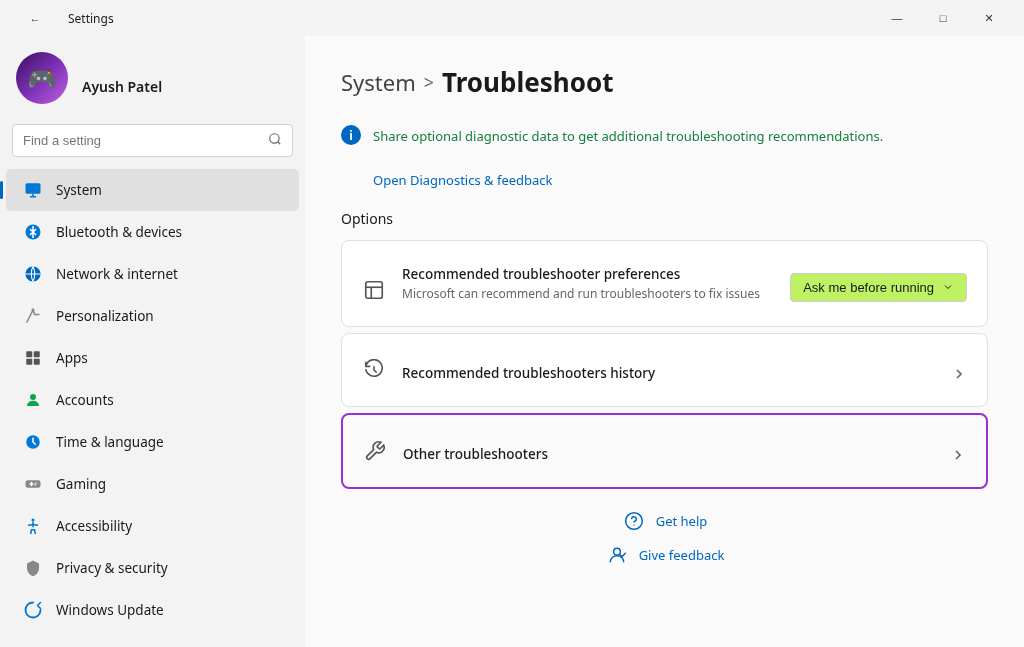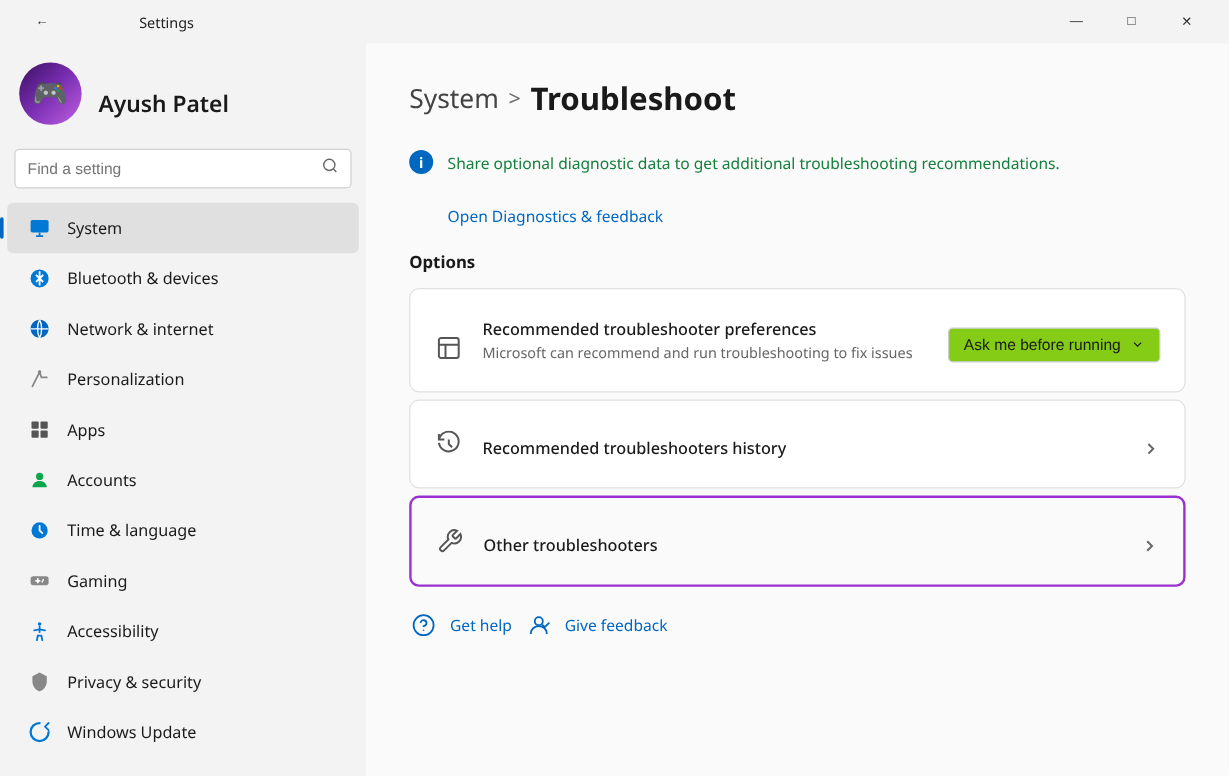--- a/index.html
+++ b/index.html
@@ -24,21 +24,20 @@
       flex-shrink: 0;
     }
     .titlebar-left {
       display: flex;
       align-items: center;
       gap: 10px;
     }
     .titlebar-title {
       font-size: 12px;
       color: #222;
-      margin-left: 48px;
     }
     .titlebar-controls {
       display: flex;
       gap: 0;
     }
     .titlebar-btn {
       width: 46px;
       height: 32px;
       display: flex;
       align-items: center;
@@ -85,21 +84,21 @@
       flex-shrink: 0;
       position: relative;
       overflow: hidden;
     }
     .avatar-icon {
       color: #e0a0ff;
       font-size: 24px;
       line-height: 1;
     }
     .profile-name {
-      font-size: 19px;
+      font-size: 14px;
       font-weight: 600;
       color: #1a1a1a;
       margin-top: 16px;
     }
 
     
     .search-box {
       margin: 0 12px 12px 12px;
       display: flex;
       align-items: center;
@@ -225,21 +224,21 @@
       text-decoration: none;
       cursor: pointer;
       margin-left: 32px;
       display: block;
       margin-top: 4px;
     }
 
     
     .options-title {
       font-size: 14px;
-      font-weight: 700;
+      font-weight: 400;
       color: #1a1a1a;
       margin-bottom: 12px;
     }
 
     
     .setting-card {
       background: #fff;
       border-radius: 8px;
       margin-bottom: 4px;
       border: 1px solid #e0e0e0;
@@ -280,39 +279,39 @@
       align-items: center;
       gap: 6px;
     }
     .dropdown-btn {
       display: flex;
       align-items: center;
       gap: 8px;
       padding: 6px 12px;
       border: 1px solid #ccc;
       border-radius: 4px;
-      background: #84cc16;
+      background: #bef264;
       font-size: 13px;
       color: #1a1a1a;
       cursor: pointer;
       white-space: nowrap;
     }
 
     
     .highlighted-card {
       border: 2px solid #9b30d0;
       border-radius: 8px;
       margin-bottom: 4px;
     }
 
     
     .footer-links {
       margin-top: 20px;
       display: flex;
-      flex-direction: row;
+      flex-direction: column;
       gap: 10px;
       align-items: center;
     }
     .footer-link-row {
       display: flex;
       align-items: center;
       gap: 10px;
       cursor: pointer;
     }
     .footer-link-icon {
@@ -502,21 +501,21 @@
         <div class="setting-row">
           <div class="setting-icon">
             <svg width="22" height="22" viewBox="0 0 24 24" fill="none" stroke="#555" stroke-width="1.8">
               <rect x="3" y="3" width="18" height="18" rx="2"></rect>
               <line x1="3" y1="9" x2="21" y2="9"></line>
               <line x1="9" y1="21" x2="9" y2="9"></line>
             </svg>
           </div>
           <div class="setting-content">
             <div class="setting-title">Recommended troubleshooter preferences</div>
-            <div class="setting-desc">Microsoft can recommend and run troubleshooting to fix issues</div>
+            <div class="setting-desc">Microsoft can recommend and run troubleshooters to fix issues</div>
           </div>
           <div class="setting-control">
             <button class="dropdown-btn">
               <span>Ask me before running</span>
               <svg width="12" height="12" viewBox="0 0 24 24" fill="none" stroke="currentColor" stroke-width="2">
                 <polyline points="6 9 12 15 18 9"></polyline>
               </svg>
             </button>
           </div>
         </div>

